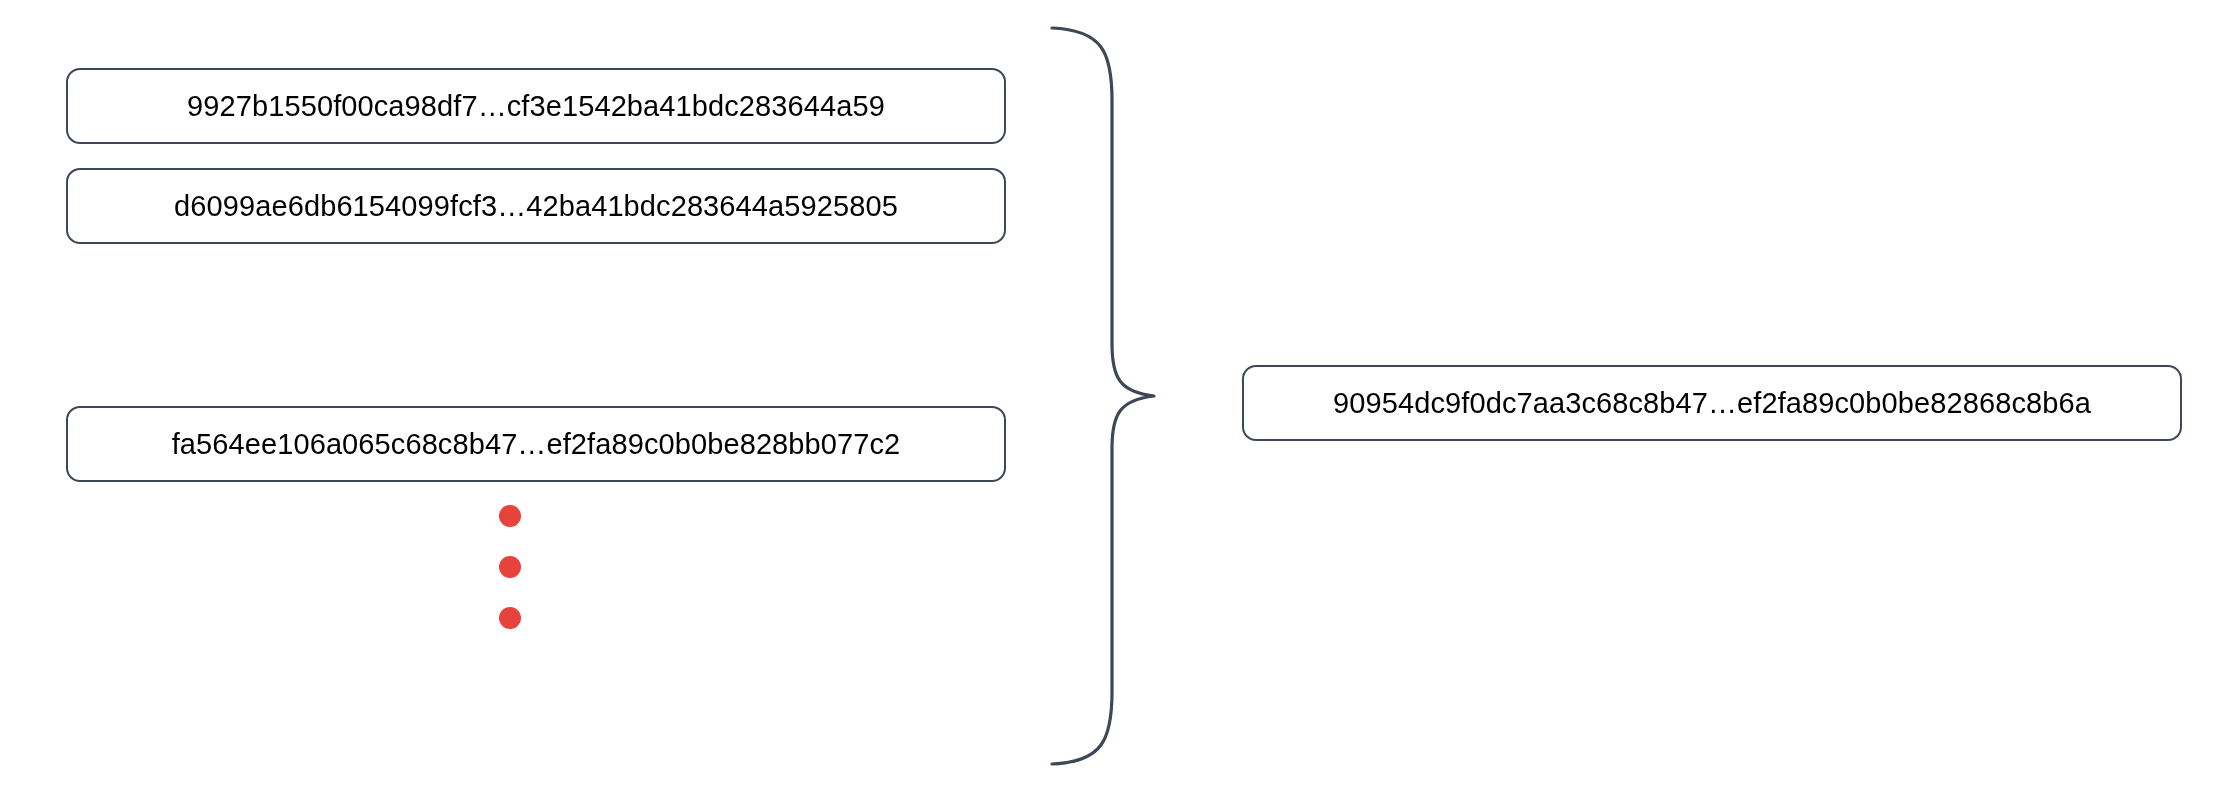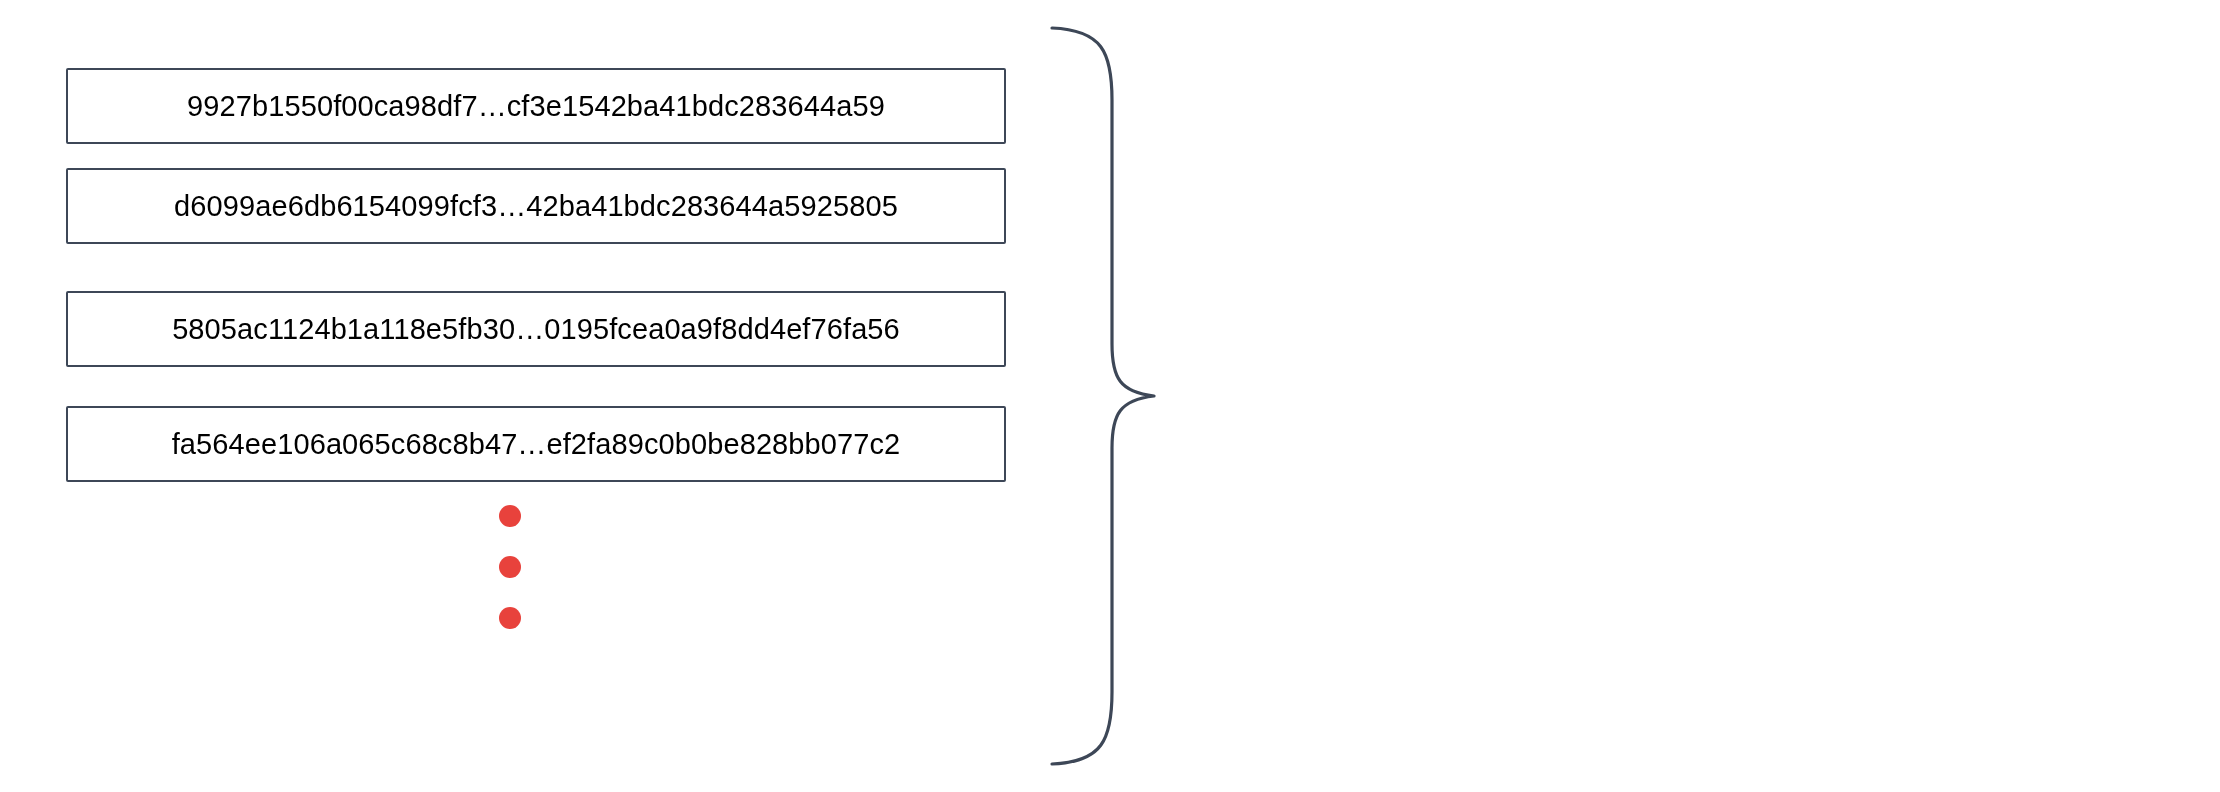--- a/index.html
+++ b/index.html
@@ -17,21 +17,21 @@
     height: 792px;
     background: #ffffff;
     overflow: hidden;
   }
 
   
   .hash-box {
     position: absolute;
     box-sizing: border-box;
     border: 2.2px solid #3d4757;
-    border-radius: 2px;
+    border-radius: 14px;
     background: #ffffff;
     display: flex;
     align-items: center;
     justify-content: center;
     color: #000000;
     font-size: 29px;
     letter-spacing: 0.1px;
     white-space: nowrap;
   }
 
@@ -88,23 +88,20 @@
 <div id="canvas">
 
   <div class="hash-box input-box i0">
     <span>9927b1550f00ca98df7…cf3e1542ba41bdc283644a59</span>
   </div>
 
   <div class="hash-box input-box i1">
     <span>d6099ae6db6154099fcf3…42ba41bdc283644a5925805</span>
   </div>
 
-  <div class="hash-box input-box i2">
-    <span>5805ac1124b1a118e5fb30…0195fcea0a9f8dd4ef76fa56</span>
-  </div>
 
   <div class="hash-box input-box i3">
     <span>fa564ee106a065c68c8b47…ef2fa89c0b0be828bb077c2</span>
   </div>
 
   <div class="ellipsis">
     <span class="dot"></span>
     <span class="dot"></span>
     <span class="dot"></span>
   </div>
@@ -114,14 +111,17 @@
     <svg width="130" height="740" viewBox="0 0 130 740" fill="none" xmlns="http://www.w3.org/2000/svg">
       <path d="M2 2 C 52 4, 62 26, 62 74
                L62 318
                C62 352, 70 366, 104 370
                C70 374, 62 388, 62 422
                L62 666
                C62 714, 52 736, 2 738" stroke="#3d4757" stroke-width="3.2" fill="none" stroke-linecap="round" stroke-linejoin="round"></path>
     </svg>
   </div>
 
+  <div class="hash-box output-box">
+    <span>90954dc9f0dc7aa3c68c8b47…ef2fa89c0b0be82868c8b6a</span>
+  </div>
 
 </div>
 
 </body></html>

